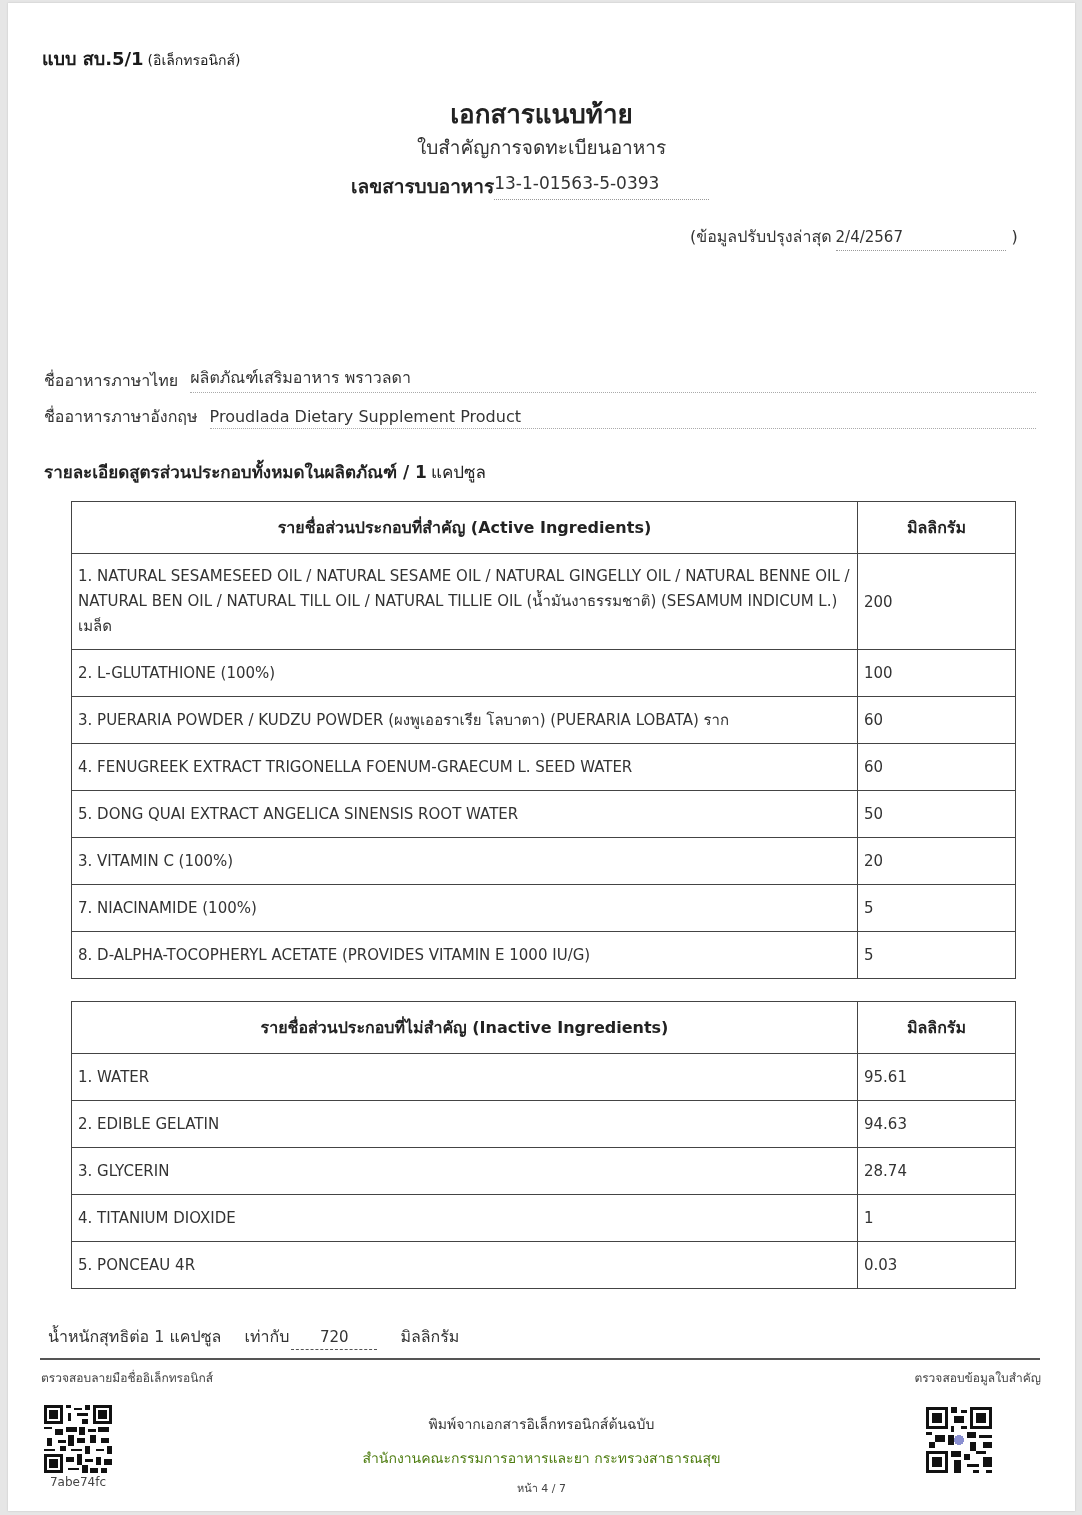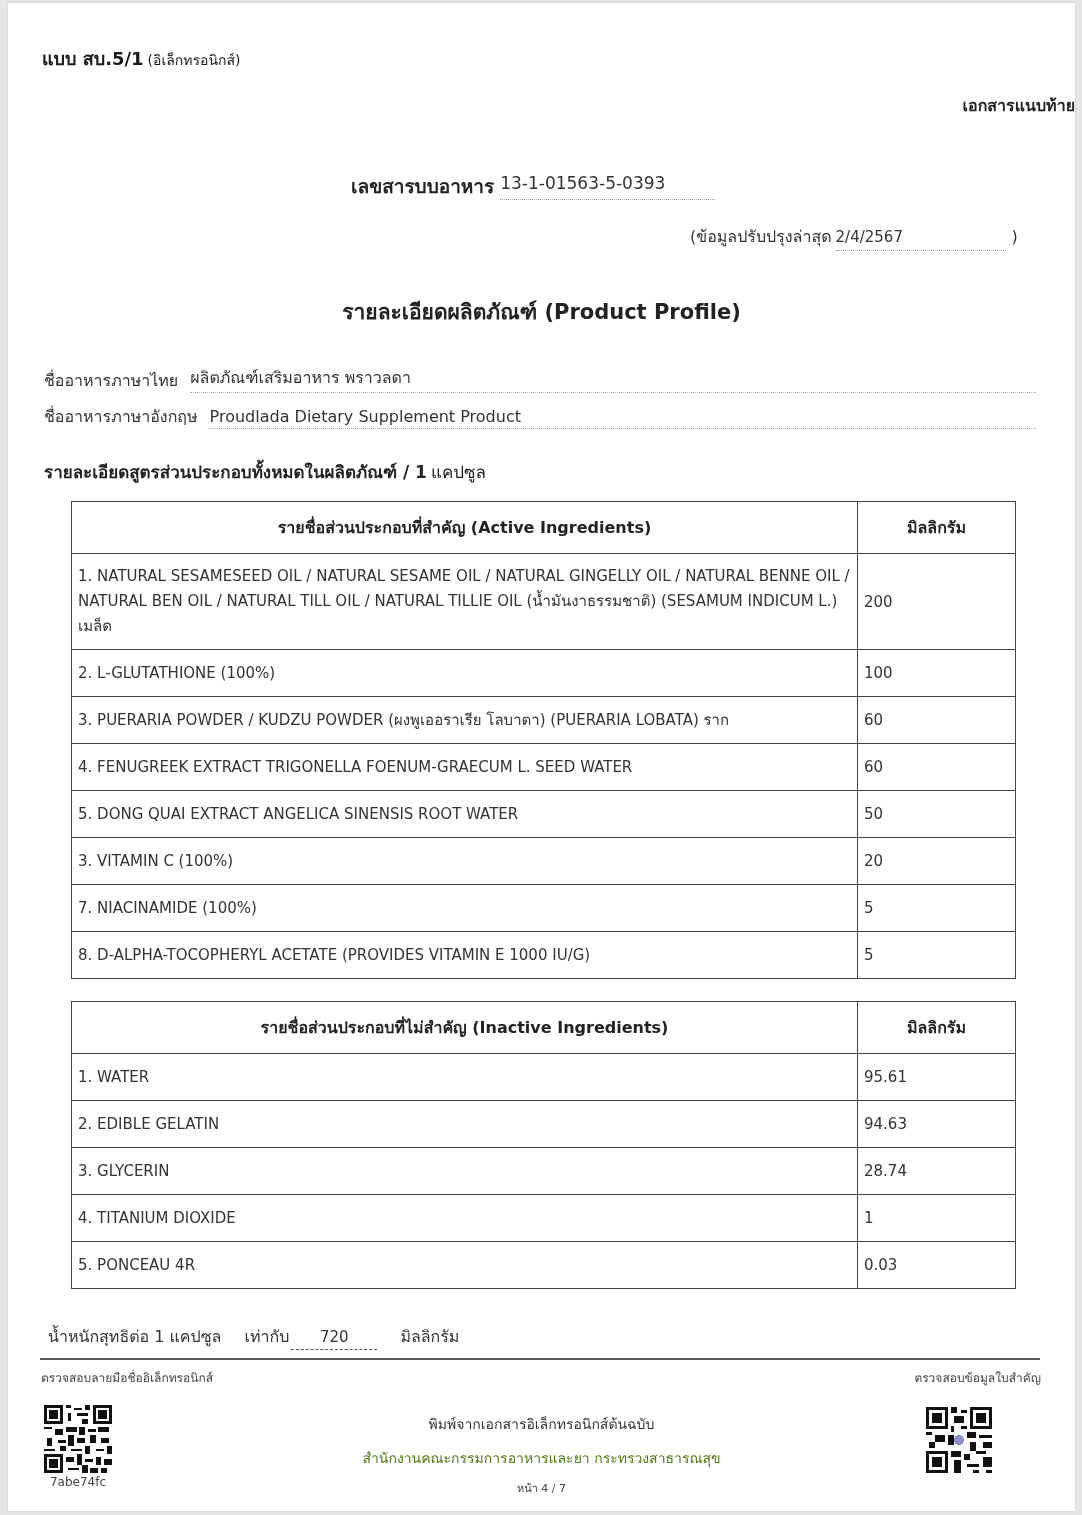--- a/index.html
+++ b/index.html
@@ -13,26 +13,26 @@
     .page {
       position: absolute;
       left: 8px; top: 3px;
       width: 1067px; height: 1508px;
       background: #ffffff;
       box-shadow: 0 0 2px rgba(0,0,0,0.15);
     }
     .abs { position: absolute; white-space: nowrap; }
     .form-code { left: 34px; top: 41px; font-size: 18px; font-weight: bold; color: #1a1a1a; }
     .form-code .sub { font-size: 14px; font-weight: normal; margin-left: 4px; }
-    .title-1 { left: 0; width: 1067px; text-align: right; top: 90px; font-size: 16px; font-weight: bold; }
+    .title-1 { left: 0; width: 1067px; text-align: center; top: 90px; font-size: 26px; font-weight: bold; }
     .title-2 { left: 0; width: 1067px; text-align: center; top: 129px; font-size: 19px; color: #333; }
     .reg-row { left: 343px; top: 168px; font-size: 19px; }
     .reg-label { font-weight: bold; display: inline-block; vertical-align: top; }
     .reg-value {
-      display: inline-block; width: 215px; margin-left: 6px;
+      display: inline-block; width: 215px; 
       border-bottom: 1px dotted #999; padding-bottom: 6px; font-size: 17px; color: #333;
     }
     .update-row { left: 682px; top: 221px; font-size: 16px; color: #333; }
     .update-value {
       display: inline-block; width: 170px; margin-left: 4px;
       border-bottom: 1px dotted #999; padding-bottom: 4px; font-size: 15px;
     }
     .update-close { margin-left: 6px; }
     .profile-title { left: 0; width: 1067px; text-align: center; top: 292px; font-size: 21px; font-weight: bold; }
     .name-row { left: 36px; font-size: 16px; color: #333; display: flex; align-items: flex-end; }
@@ -78,30 +78,30 @@
 </head>
 <body>
 
 <div class="page">
 
   <div class="abs form-code">
     <span>แบบ สบ.5/1</span><span class="sub">(อิเล็กทรอนิกส์)</span>
   </div>
 
   <div class="abs title-1">เอกสารแนบท้าย</div>
+  <div class="abs title-2">ใบสำคัญการจดทะเบียนอาหาร</div>
 
   <div class="abs reg-row">
     <span class="reg-label">เลขสารบบอาหาร</span><span class="reg-value">13-1-01563-5-0393</span>
   </div>
 
   <div class="abs update-row">
     <span>(ข้อมูลปรับปรุงล่าสุด</span><span class="update-value">2/4/2567</span><span class="update-close">)</span>
   </div>
 
-  <div class="abs profile-title">รายละเอียดผลิตภัณฑ์ (Product Profile)</div>
 
   <div class="abs name-row name-th">
     <span class="lbl">ชื่ออาหารภาษาไทย</span>
     <span class="val">ผลิตภัณฑ์เสริมอาหาร พราวลดา</span>
   </div>
 
   <div class="abs name-row name-en">
     <span class="lbl">ชื่ออาหารภาษาอังกฤษ</span>
     <span class="val">Proudlada Dietary Supplement Product</span>
   </div>

